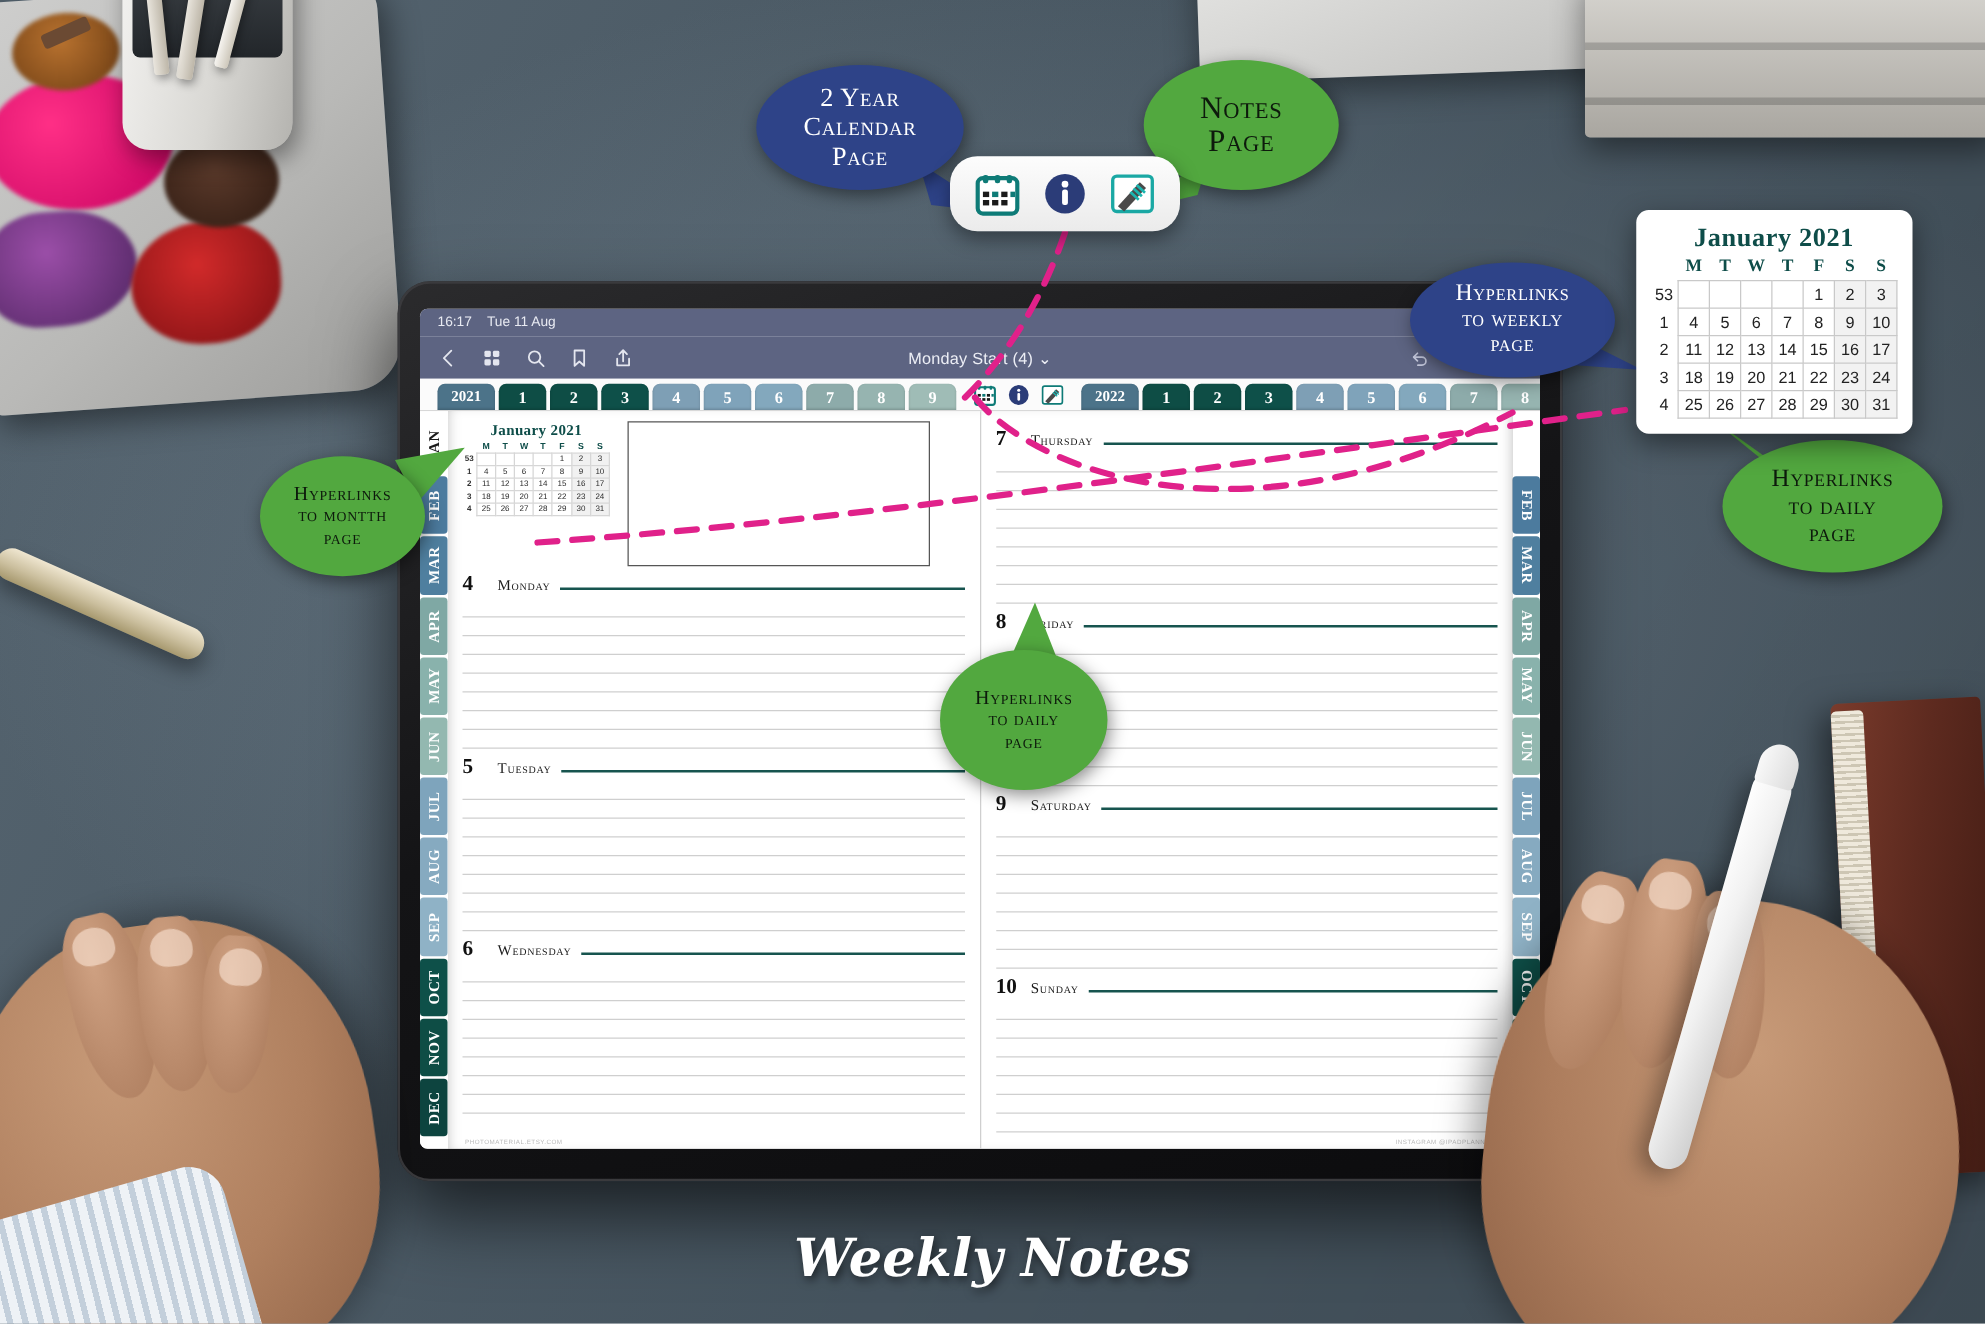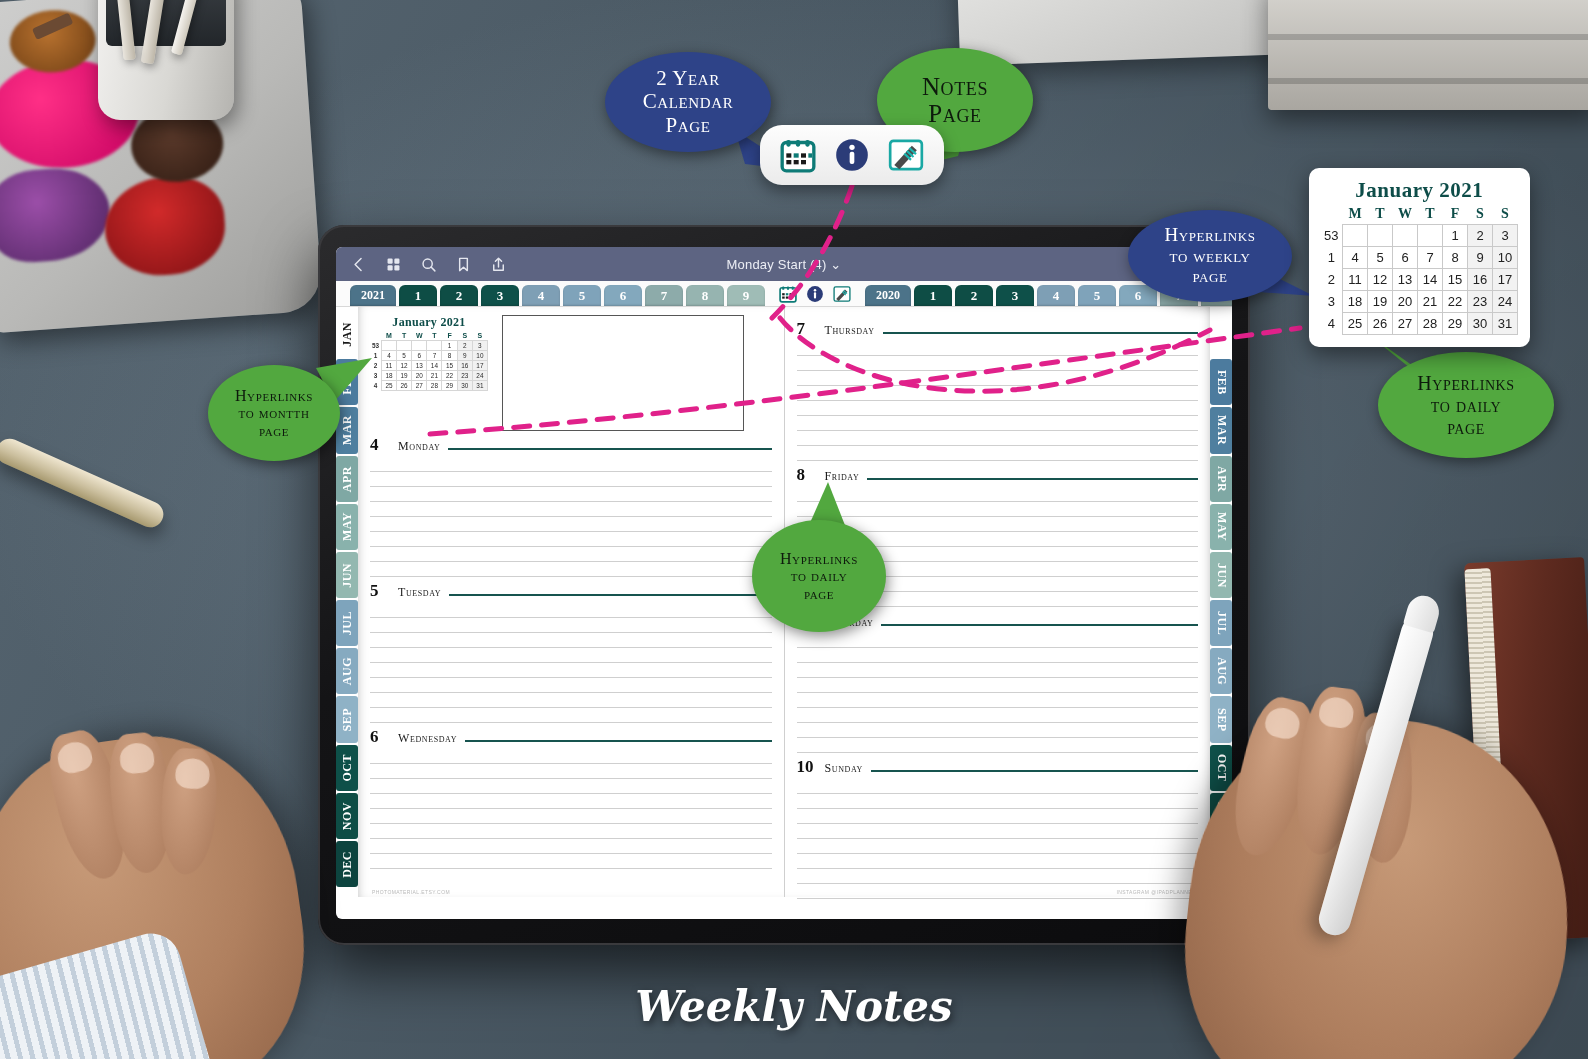--- a/index.html
+++ b/index.html
@@ -318,20 +318,24 @@
     <div class="shelf-line" style="top:54px"></div>
     <div class="shelf-line" style="top:98px"></div>
   </div>
   <div class="book-right">
     <div class="book-pages"></div>
   </div>
 
   <div id="ipad">
     <div id="screen">
 
+      <div class="statusbar">
+        <span>16:17</span>
+        <span>Tue 11 Aug</span>
+      </div>
 
       <div class="toolbar">
         <div class="tb-left">
           <svg class="tb-ico" viewBox="0 0 20 20">
             <path d="M13 3 L6 10 L13 17" fill="none" stroke="#eceef5" stroke-width="1.7" stroke-linecap="round" stroke-linejoin="round"></path>
           </svg>
           <svg class="tb-ico" viewBox="0 0 20 20">
             <g fill="#eceef5">
                 <rect x="3" y="3" width="6" height="6" rx="1.4"></rect>
                 <rect x="11" y="3" width="6" height="6" rx="1.4"></rect>
@@ -410,21 +414,21 @@
             <circle cx="12" cy="7.4" r="1.5" fill="#fff"></circle>
             <rect x="10.7" y="10" width="2.6" height="7.4" rx="1.1" fill="#fff"></rect>
           </svg>
           <svg class="mini-ico" viewBox="0 0 24 24">
             <rect x="2.5" y="3.5" width="19" height="17" rx="2" fill="#fff" stroke="#0e7b77" stroke-width="1.6"></rect>
             <path d="M5 18 L15.5 6.5 L18.5 9.2 L8 20.5 Z" fill="#4a4a4a"></path>
             <path d="M12.5 9.5 L16.5 13.2M14 7.8 L18 11.5" stroke="#1bb5b0" stroke-width="1.3"></path>
           </svg>
         </div>
 
-        <div class="wk yr" style="background: rgb(76, 115, 137);">2020</div>
+        <div class="wk yr" style="background: rgb(76, 115, 137);">2022</div>
         <div class="wk" style="background: rgb(14, 77, 69);">1</div>
         <div class="wk" style="background: rgb(14, 77, 69);">2</div>
         <div class="wk" style="background: rgb(14, 80, 73);">3</div>
         <div class="wk" style="background: rgb(126, 159, 181);">4</div>
         <div class="wk" style="background: rgb(127, 163, 186);">5</div>
         <div class="wk" style="background: rgb(131, 168, 189);">6</div>
         <div class="wk" style="background: rgb(141, 171, 170);">7</div>
         <div class="wk" style="background: rgb(150, 180, 176);">8</div>
 
       </div>
@@ -852,21 +856,21 @@
 
   <div class="bubble blue" style="left:605px; top:52px; width:166px; height:100px; font-size:21px;">
     <div style="white-space:pre-line;text-align:center;">2 Year
 Calendar
 Page</div>
   </div>
   <svg style="position:absolute; left:735px; top:130px; z-index:39;" width="70" height="50">
     <polygon points="0,0 62,40 10,34" fill="#2e4388"></polygon>
   </svg>
 
-  <div class="bubble green" style="left:877px; top:48px; width:156px; height:104px; font-size:25px;">
+  <div class="bubble green" style="left:915px; top:48px; width:156px; height:104px; font-size:25px;">
     <div style="white-space:pre-line;">Notes
 Page</div>
   </div>
   <svg style="position:absolute; left:900px; top:120px; z-index:39;" width="70" height="56">
     <polygon points="68,4 8,48 58,36" fill="#52a83f"></polygon>
   </svg>
 
   <div class="bubble blue" style="left:1128px; top:210px; width:164px; height:92px; font-size:19px;">
     <div style="white-space:pre-line;">Hyperlinks
 to weekly

